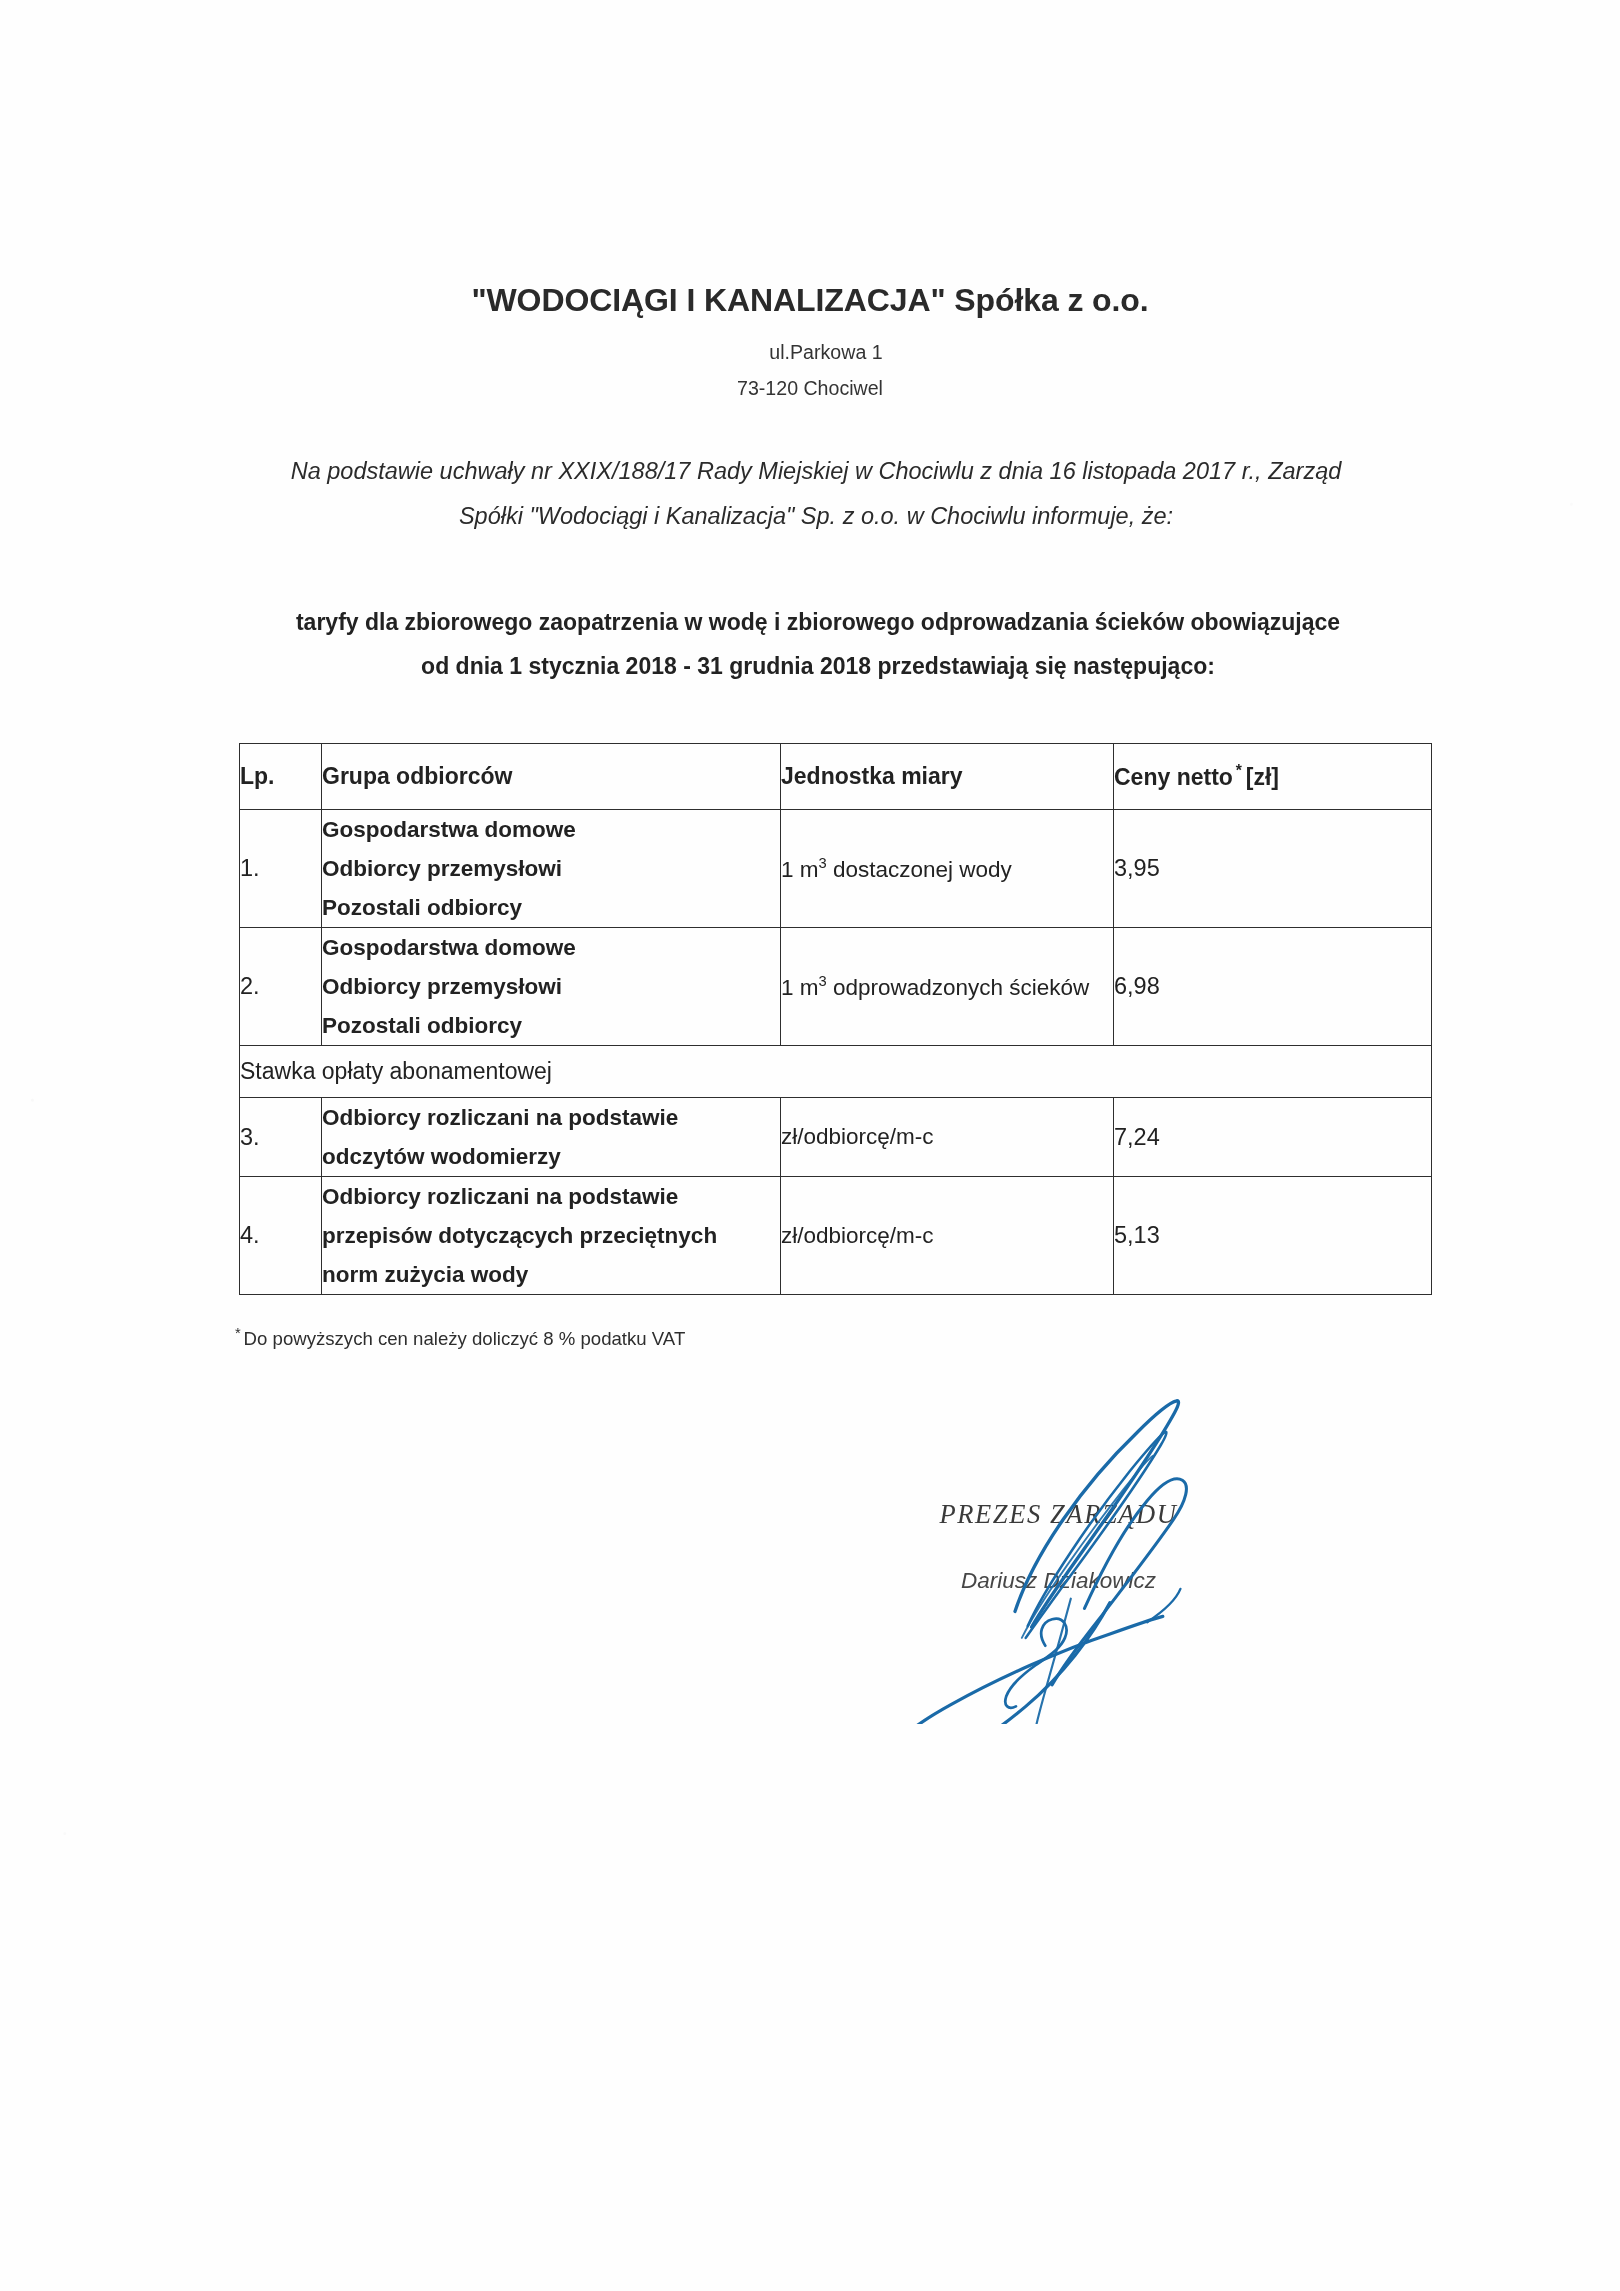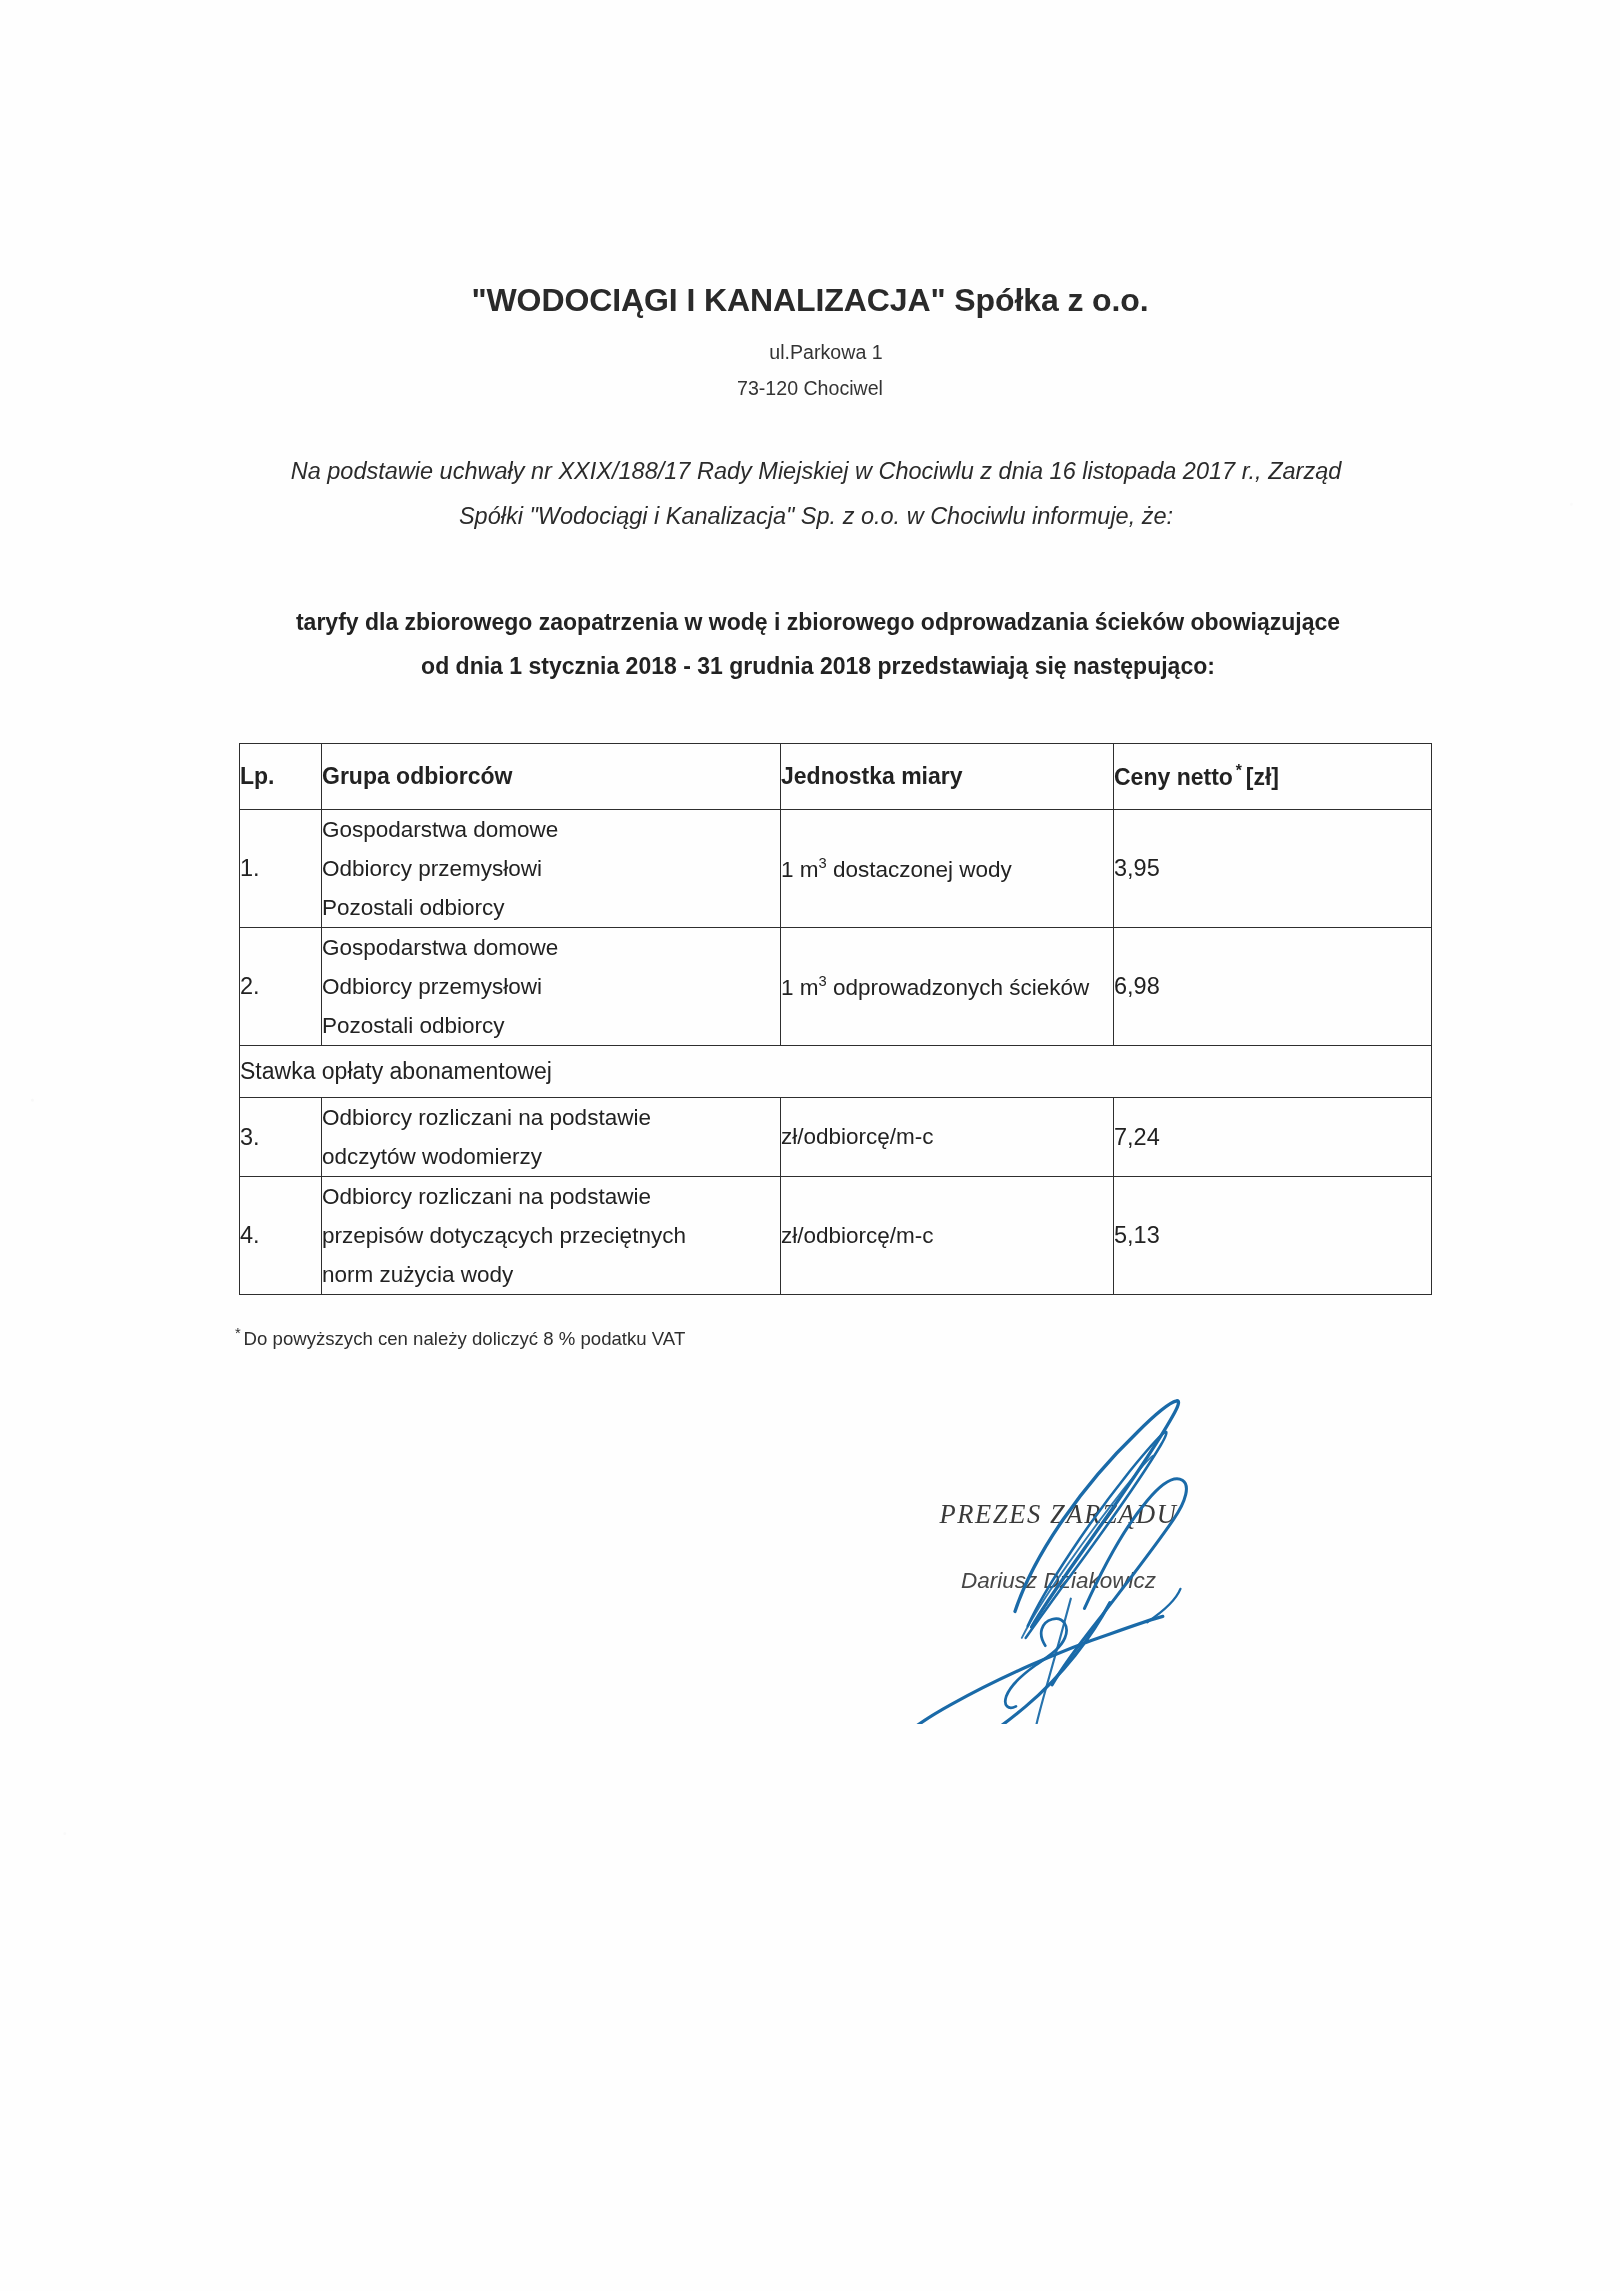--- a/index.html
+++ b/index.html
@@ -130,20 +130,21 @@
     font-size: 15.7px;
     vertical-align: super;
     padding: 0 3.9px 0 2.9px;
   }
   .cell-lp {
     font-size: 23.5px;
   }
   .grp-lines {
     line-height: 38px;
     padding: 12.7px 5.9px 12.7px 5.9px;
+    font-weight: bold;
   }
   .grp-lines .gl { display: block; }
   .unit-cell {
     font-size: 22.5px;
     white-space: nowrap;
   }
   .unit-cell sup {
     font-size: 14.7px;
     vertical-align: super;
   }

